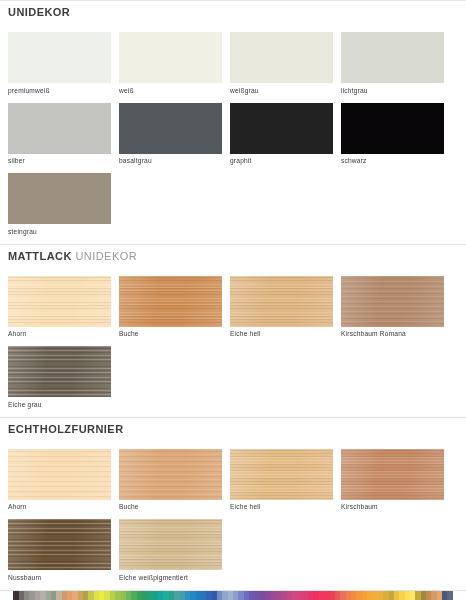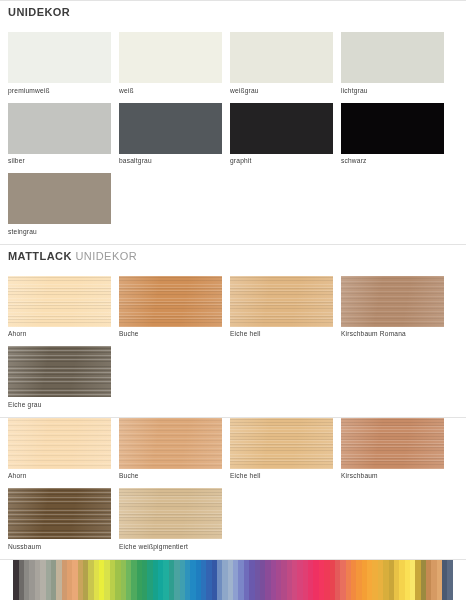--- a/index.html
+++ b/index.html
@@ -202,20 +202,23 @@
         <span class="sw grain-med" id="h4" style="background: rgb(109, 99, 84);">
             <span class="sheen"></span>
           </span>
         <div class="sw-label">Eiche grau</div>
       </div>
     </div>
   </div>
 
   <div class="section">
     <div class="section-rule"></div>
+    <div class="section-head">
+      <span>ECHTHOLZFURNIER</span>
+    </div>
     <div class="grid">
       <div class="cell">
         <span class="sw grain-soft" id="e0" style="background: rgb(249, 220, 178);">
             <span class="sheen"></span>
           </span>
         <div class="sw-label">Ahorn</div>
       </div>
       <div class="cell">
         <span class="sw grain-soft" id="e1" style="background: rgb(221, 168, 121);">
             <span class="sheen"></span>

